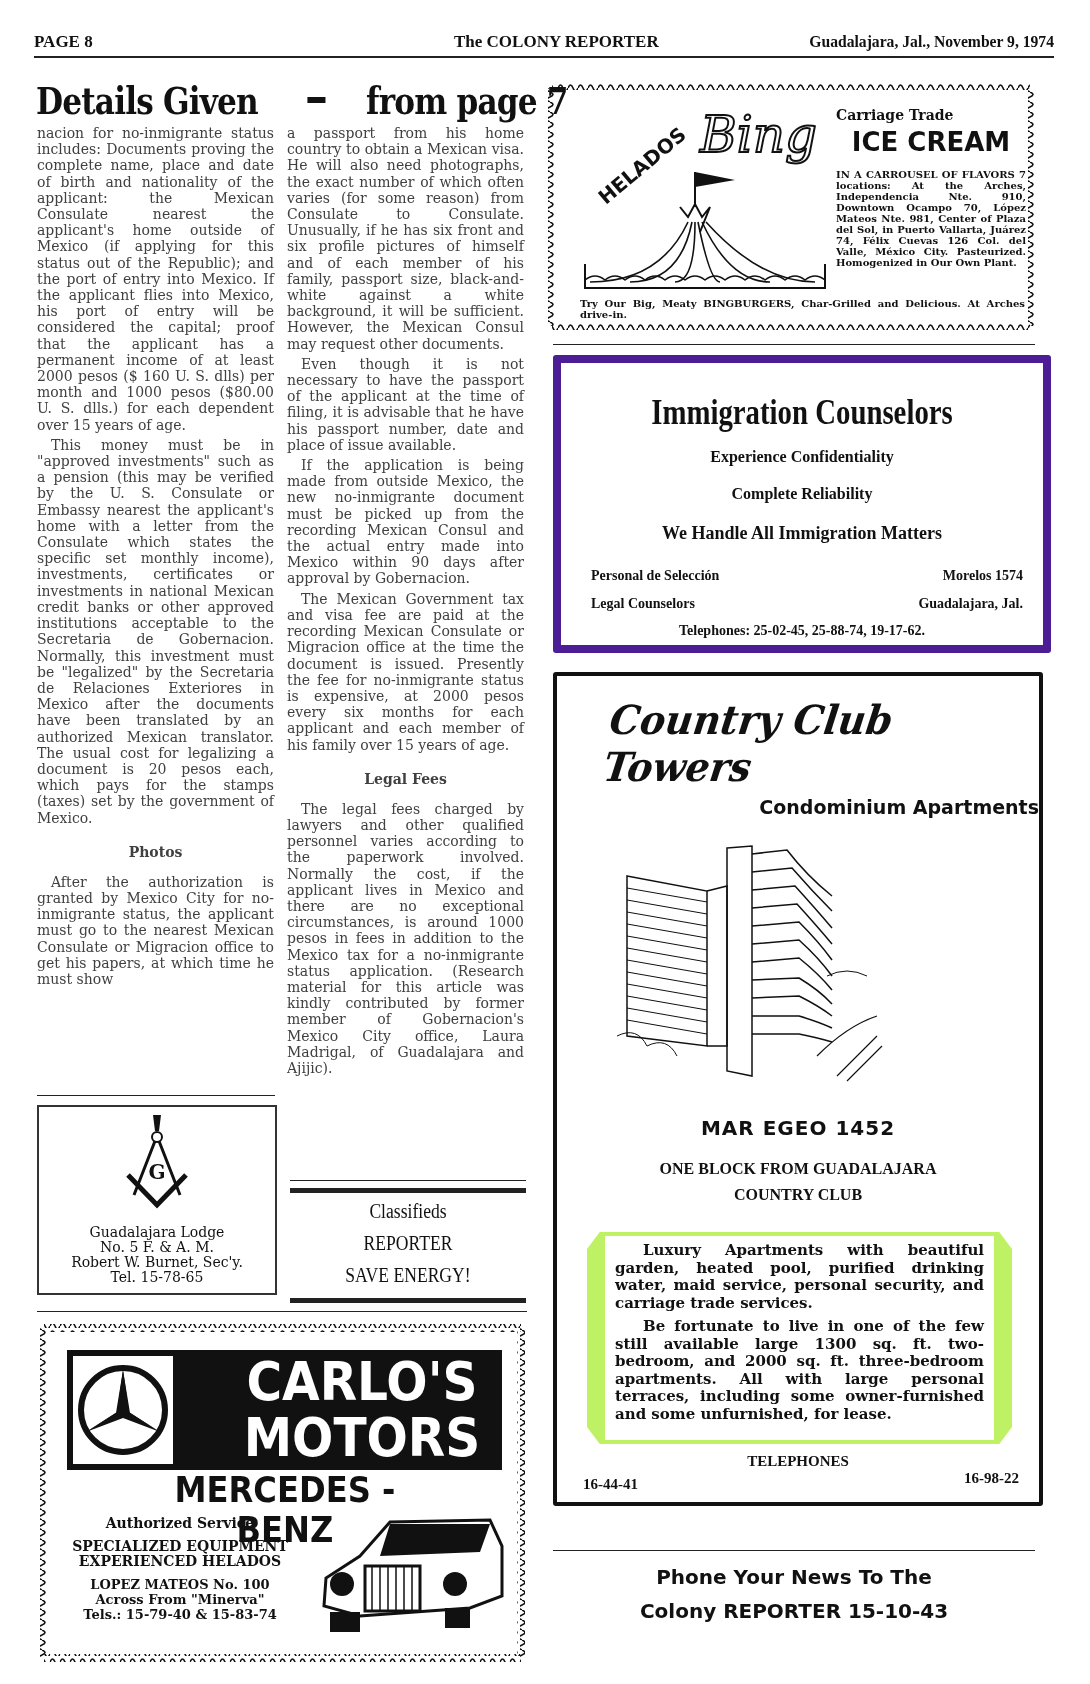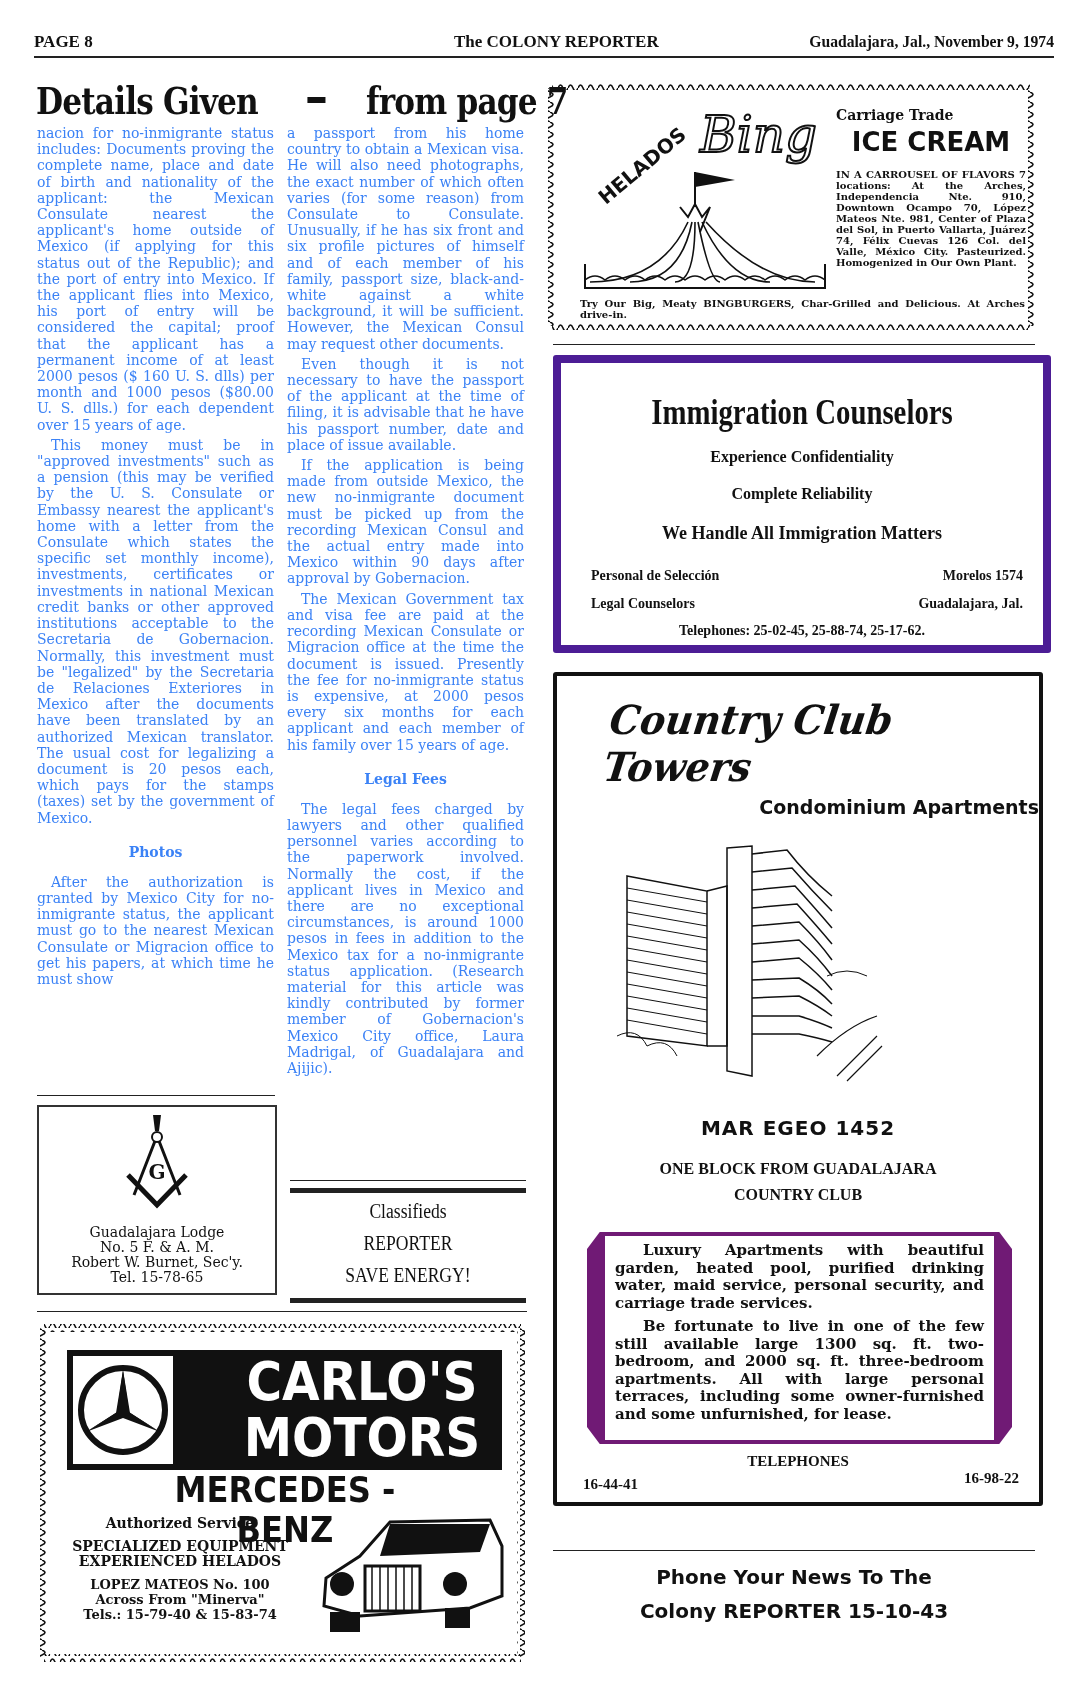--- a/index.html
+++ b/index.html
@@ -7,21 +7,21 @@
   .abs { position:absolute; }
   
   .mast { top:28px; left:34px; width:1020px; height:28px; border-bottom:2px solid #222; }
   .mast .pg { position:absolute; left:0; top:4px; font:bold 17px "Liberation Serif", serif; }
   .mast .nm { position:absolute; left:420px; top:4px; font:bold 17px "Liberation Serif", serif; }
   .mast .dt { position:absolute; right:0; top:4px; font:bold 17px "Liberation Serif", serif; transform:scaleX(0.92); transform-origin:right; }
   
   .headline { top:78px; left:36px; width:490px; height:50px; font:bold 38px "DejaVu Serif", serif; letter-spacing:-1px; transform:scaleX(0.82); transform-origin:left; white-space:nowrap; }
   .headline .dash { display:inline-block; width:22px; height:6px; background:#111; margin:0 50px 10px 60px; vertical-align:middle; }
   
-  .col { font:14px "DejaVu Serif", serif; line-height:16.2px; text-align:justify; color:#3b82f6; }
+  .col { font:14px "DejaVu Serif", serif; line-height:16.2px; text-align:justify; color:#404040; }
   .col p { margin:0 0 4px 0; text-indent:0; }
   .col p.ind { text-indent:14px; }
   .col1 { top:125px; left:37px; width:237px; }
   .col2 { top:125px; left:287px; width:237px; }
   .subhead { text-align:center; font:bold 14px "DejaVu Serif", serif; margin:18px 0 14px 0; }
   
   .lodge { top:1105px; left:37px; width:236px; height:186px; border:2px solid #333; text-align:center; }
   .lodge .txt { position:absolute; left:0; right:0; top:118px; font:14px "DejaVu Serif", serif; line-height:15px; }
   .rule { background:#222; }
   
@@ -46,21 +46,21 @@
   .immig .t { position:absolute; left:0; right:0; top:28px; text-align:center; font:bold 36px "Liberation Serif", serif; transform:scaleX(0.8); }
   .immig .l { position:absolute; left:0; right:0; text-align:center; font:bold 16px "Liberation Serif", serif; }
   .immig .sm { position:absolute; font:bold 14px "Liberation Serif", serif; }
   
   .ccity { top:672px; left:553px; width:482px; height:826px; border:4px solid #111; border-radius:3px; }
   .ccity .script { position:absolute; left:50px; top:20px; font:italic bold 40px "DejaVu Serif", serif; transform:scaleX(0.95) skewX(-8deg); transform-origin:left; }
   .ccity .cond { position:absolute; left:0; right:0; top:120px; text-align:right; font:bold 19px "DejaVu Sans", sans-serif; }
   .ccity .bld { position:absolute; left:60px; top:160px; width:280px; height:250px; }
   .ccity .addr { position:absolute; left:0; right:0; top:440px; text-align:center; font:bold 20px "DejaVu Sans", sans-serif; letter-spacing:1px; }
   .ccity .near { position:absolute; left:0; right:0; top:480px; text-align:center; font:bold 16px "Liberation Serif", serif; line-height:26px; }
-  .ccity .lux { position:absolute; left:30px; top:556px; width:425px; height:212px; background:#701a75; clip-path:polygon(3% 0,97% 0,100% 8%,100% 92%,97% 100%,3% 100%,0 92%,0 8%); }
+  .ccity .lux { position:absolute; left:30px; top:556px; width:425px; height:212px; background:#bef264; clip-path:polygon(3% 0,97% 0,100% 8%,100% 92%,97% 100%,3% 100%,0 92%,0 8%); }
   .ccity .lux-inner { position:absolute; left:18px; top:4px; right:18px; bottom:4px; background:#fff; padding:6px 10px; font:bold 15px "DejaVu Serif", serif; line-height:17.5px; text-align:justify; }
   .ccity .lux-inner p { margin:0 0 6px 0; text-indent:28px; }
   .ccity .tel { position:absolute; left:0; right:0; top:777px; text-align:center; font:bold 15px "Liberation Serif", serif; }
   .ccity .t1 { position:absolute; left:26px; top:800px; font:bold 15px "Liberation Serif", serif; }
   .ccity .t2 { position:absolute; right:20px; top:794px; font:bold 15px "Liberation Serif", serif; }
   .phone { top:1560px; left:553px; width:482px; text-align:center; font:bold 20px "DejaVu Sans", sans-serif; line-height:34px; }
 </style>
 </head>
 <body>
 
@@ -207,21 +207,21 @@
 
 <div class="abs immig">
   <div class="t">Immigration Counselors</div>
   <div class="l" style="top:85px;">Experience   Confidentiality</div>
   <div class="l" style="top:122px;">Complete Reliability</div>
   <div class="l" style="top:160px;font-size:18px;">We Handle All Immigration Matters</div>
   <div class="sm" style="left:30px;top:205px;">Personal de Selección</div>
   <div class="sm" style="left:30px;top:233px;">Legal Counselors</div>
   <div class="sm" style="right:20px;top:205px;">Morelos 1574</div>
   <div class="sm" style="right:20px;top:233px;">Guadalajara, Jal.</div>
-  <div class="sm" style="left:0;right:0;text-align:center;top:260px;">Telephones: 25-02-45, 25-88-74, 25-17-62.</div>
+  <div class="sm" style="left:0;right:0;text-align:center;top:260px;">Telephones: 25-02-45, 25-88-74, 19-17-62.</div>
 </div>
 
 <div class="abs ccity">
   <div class="script">Country Club Towers</div>
   <div class="cond">Condominium Apartments</div>
   <svg class="bld" viewBox="0 0 280 250">
     <path d="M10 40 L90 55 L90 210 L10 200 Z" fill="none" stroke="#111" stroke-width="1.5"></path>
     <g stroke="#111" stroke-width="1">
         <path d="M10 52 L90 66 M10 64 L90 78 M10 76 L90 90 M10 88 L90 102 M10 100 L90 114 M10 112 L90 126 M10 124 L90 138 M10 136 L90 150 M10 148 L90 162 M10 160 L90 174 M10 172 L90 186 M10 184 L90 198"></path>
       </g>

